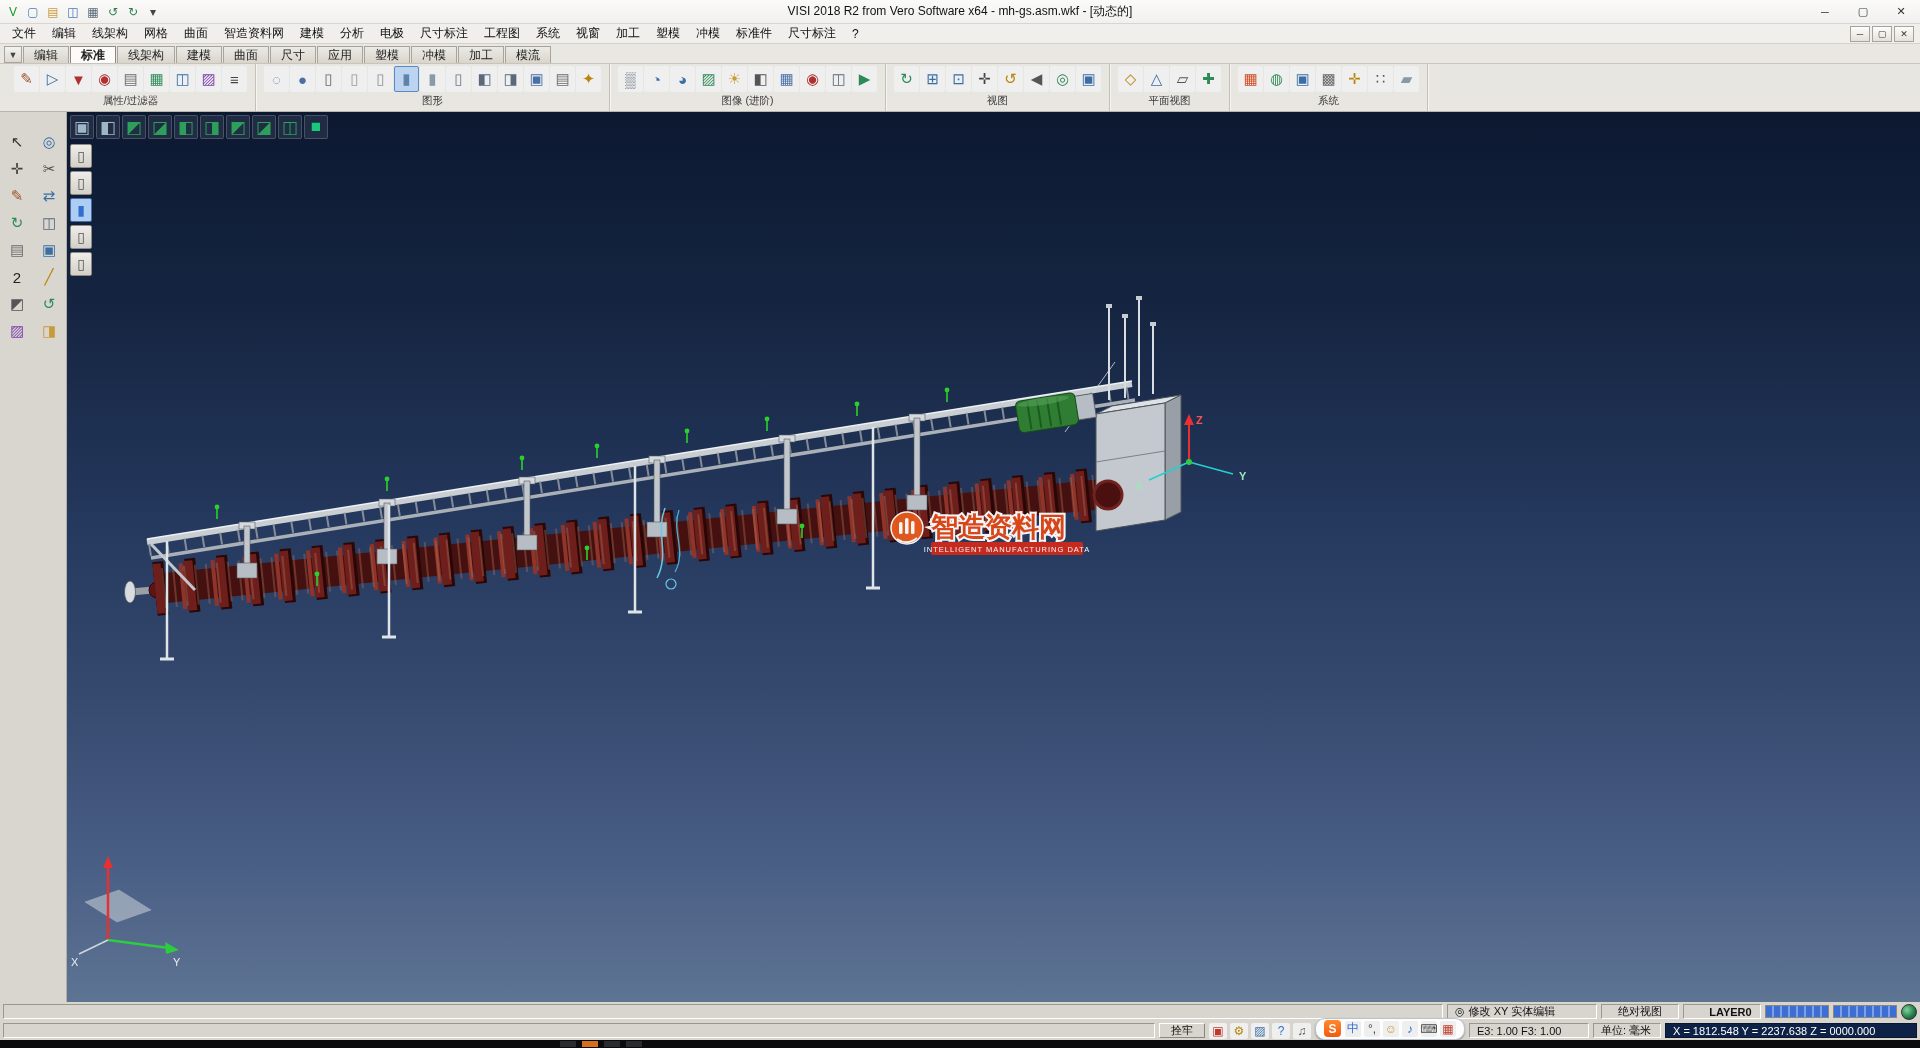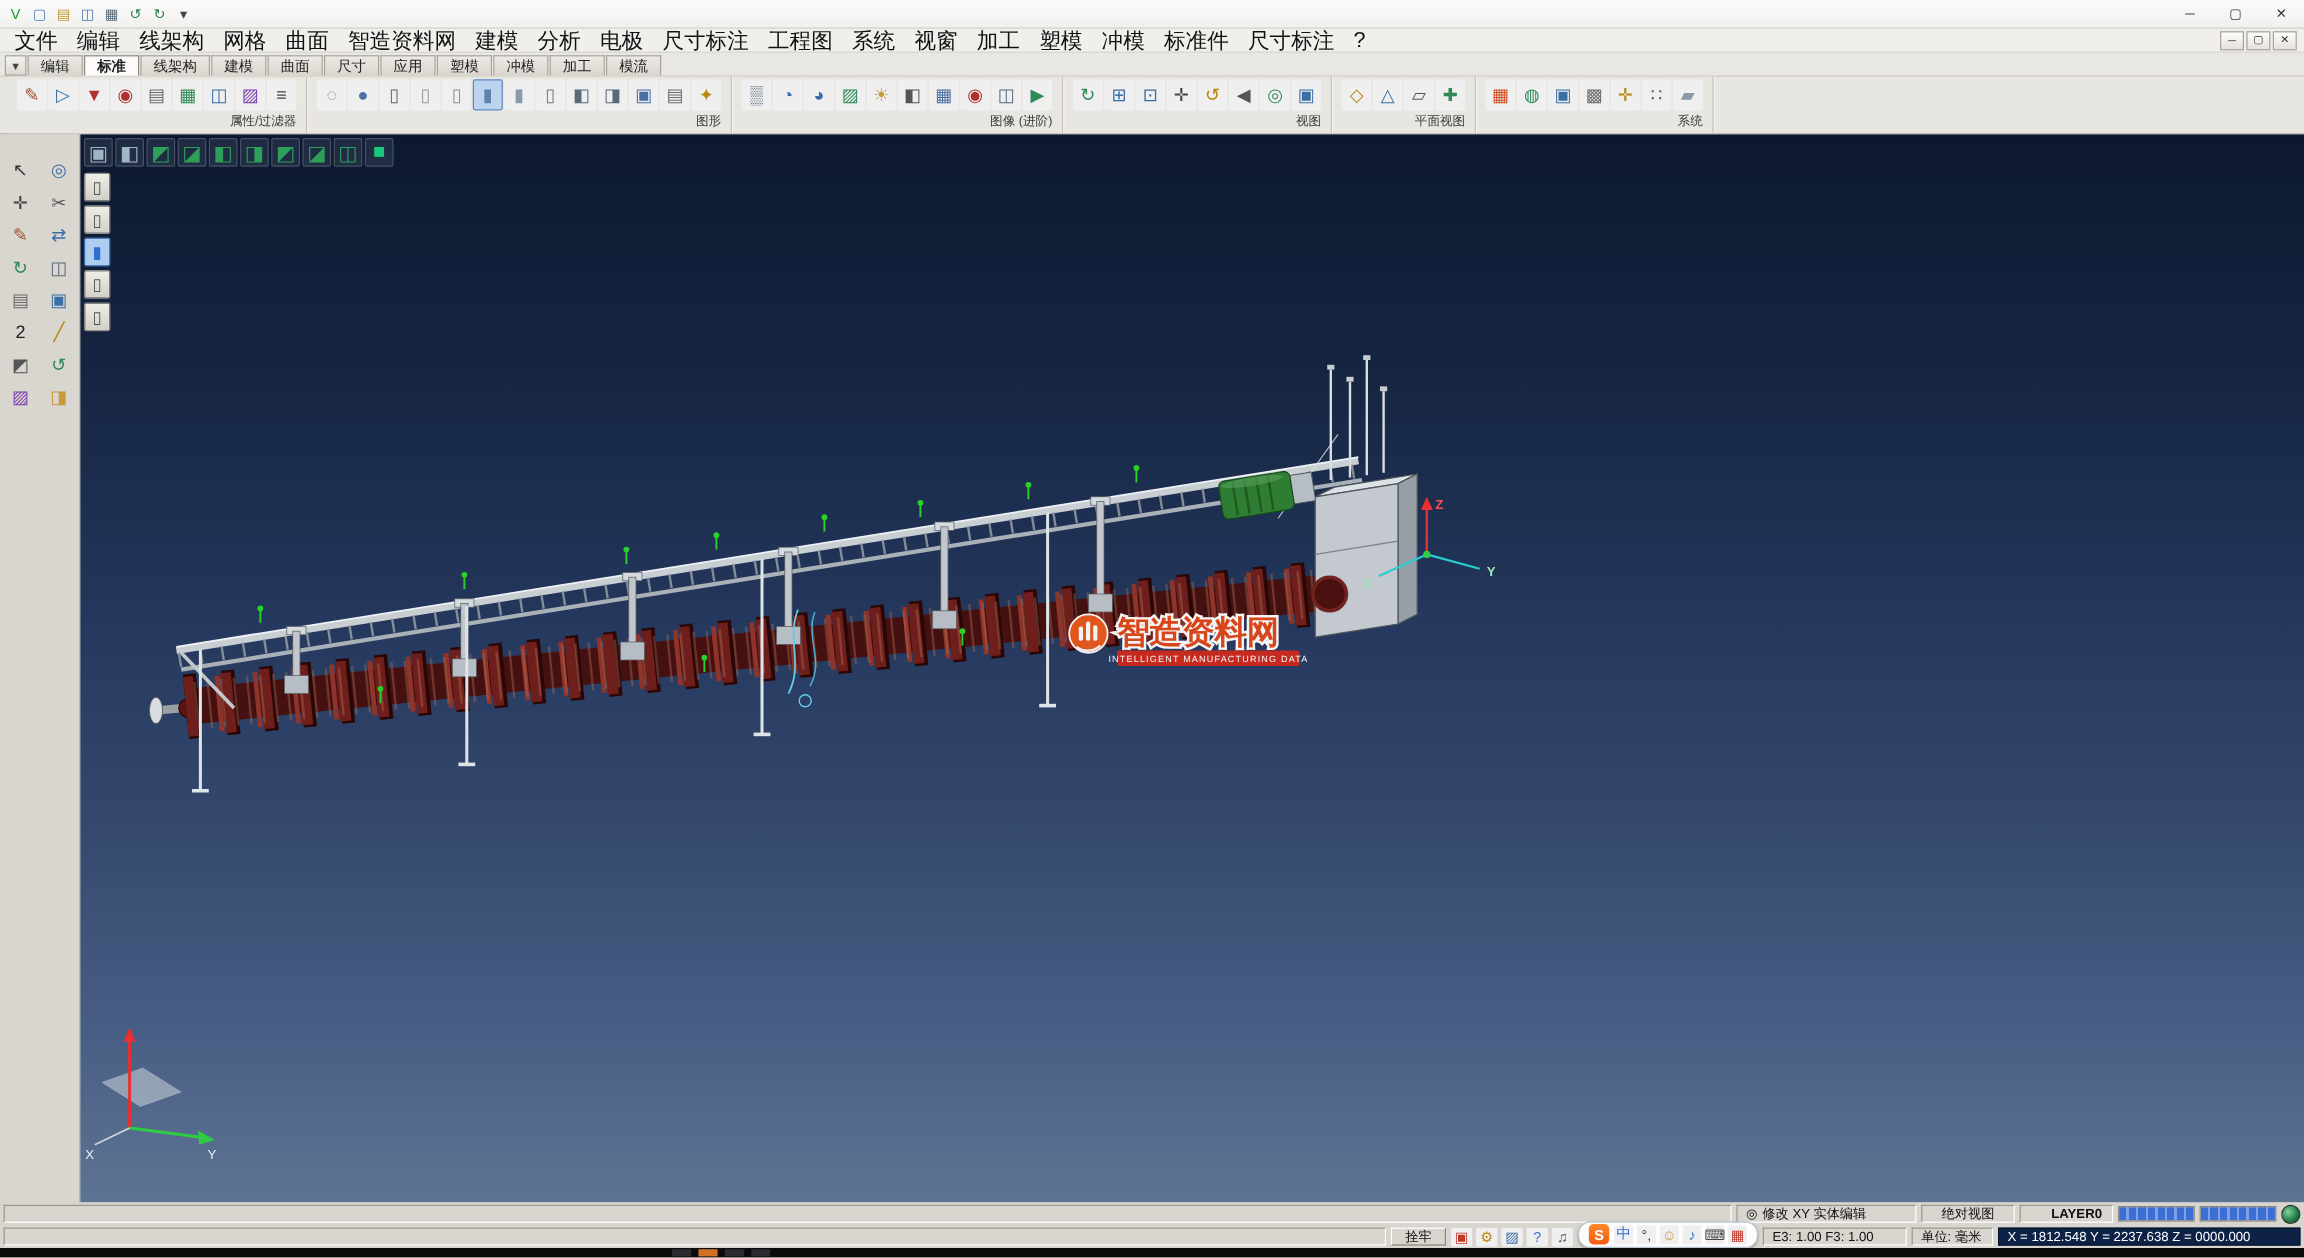--- a/index.html
+++ b/index.html
@@ -11,38 +11,38 @@
     background:linear-gradient(#fbfbfa,#f1f0ee); border-bottom:1px solid #d8d5d0;
     display:flex; align-items:center; }
   .qa { display:flex; align-items:center; gap:2px; padding-left:4px; }
   .qa .tile { width:18px; height:18px; font-size:12px; background:transparent; border:1px solid transparent; }
   .win-title { position:absolute; left:0; right:0; text-align:center; font-size:12px; color:#111; pointer-events:none; }
   .win-controls { margin-left:auto; display:flex; height:100%; }
   .win-btn { width:38px; height:100%; display:flex; align-items:center; justify-content:center; font-size:11px; color:#333; }
 
   .menubar { position:absolute; left:0; top:24px; width:1920px; height:20px;
     background:#f0efec; border-bottom:1px solid #d4d1cb; display:flex; align-items:center; padding-left:4px; }
-  .menu-item { padding:0 8px; height:100%; display:flex; align-items:center; font-size:18px; color:#111; cursor:default; }
+  .menu-item { padding:0 8px; height:100%; display:flex; align-items:center; font-size:12px; color:#111; cursor:default; }
   .mdi-controls { margin-left:auto; display:flex; gap:2px; padding-right:6px; }
   .mdi-btn { width:20px; height:16px; border:1px solid #a7a39b; background:linear-gradient(#fdfdfc,#e4e1db);
     display:flex; align-items:center; justify-content:center; font-size:9px; color:#333; }
 
   .tabbar { position:absolute; left:0; top:44px; width:1920px; height:20px;
     background:#e9e7e2; border-bottom:1px solid #c9c5bd; display:flex; align-items:flex-end; padding-left:4px; gap:1px; }
   .tab-dd { width:18px; height:17px; border:1px solid #a8a49c; background:linear-gradient(#f4f3f0,#ddd9d1);
     display:flex; align-items:center; justify-content:center; font-size:9px; color:#444; }
   .tab { height:17px; padding:0 10px; border:1px solid #a8a49c; border-bottom:none;
     background:linear-gradient(#eceae5,#d9d5cd); display:flex; align-items:center; font-size:12px; color:#222; cursor:default; }
   .tab.active { background:#fcfbf9; border-color:#8d897f; font-weight:bold; }
 
   .toolbar { position:absolute; left:0; top:64px; width:1920px; height:48px;
     background:#e8e6e1; border-bottom:1px solid #b9b5ad; display:flex; align-items:stretch; padding-left:6px; }
   .tgroup { display:flex; flex-direction:column; justify-content:flex-start; padding:2px 8px 0 8px; border-right:1px solid #c4c0b8; box-shadow:1px 0 0 #f6f5f2; }
   .ticons { display:flex; gap:1px; }
-  .tlabel { text-align:right; font-size:10.5px; color:#3a3a3a; margin-top:2px; }
+  .tlabel { text-align:center; font-size:10.5px; color:#3a3a3a; margin-top:2px; }
 
   .tile { width:25px; height:26px; display:flex; align-items:center; justify-content:center;
     font-size:15px; color:var(--ic,#444); border:1px solid transparent; border-radius:2px; cursor:default; }
   .tile.active { background:#bcd4f0; border-color:#5a8ac2; }
 
   
   .leftpanel { position:absolute; left:0; top:112px; width:67px; height:890px;
     background:#d9d6d0; border-right:1px solid #b2afa8; }
   .leftgrid { display:grid; grid-template-columns:repeat(2,26px); gap:3px 6px; padding:18px 0 0 4px; }
   .leftgrid .tile { width:26px; height:24px; background:transparent; }
@@ -93,20 +93,21 @@
 
     <div class="tile" style="--ic: #149c2a;">V</div>
         <div class="tile" style="--ic: #4a7ab5;">▢</div>
         <div class="tile" style="--ic: #c79a3a;">▤</div>
         <div class="tile" style="--ic: #4a7ab5;">◫</div>
         <div class="tile" style="--ic: #5a6a7a;">▦</div>
         <div class="tile" style="--ic: #2f7d4f;">↺</div>
         <div class="tile" style="--ic: #2f7d4f;">↻</div>
         <div class="tile" style="--ic: #444444;">▾</div>
       </div>
+    <div class="win-title">VISI 2018 R2 from Vero Software x64 - mh-gs.asm.wkf - [动态的]</div>
     <div class="win-controls">
 
     <div class="win-btn">─</div>
         <div class="win-btn">▢</div>
         <div class="win-btn">✕</div>
       </div>
   </div>
 
   <div class="menubar">
     <div style="display:flex;height:100%">

